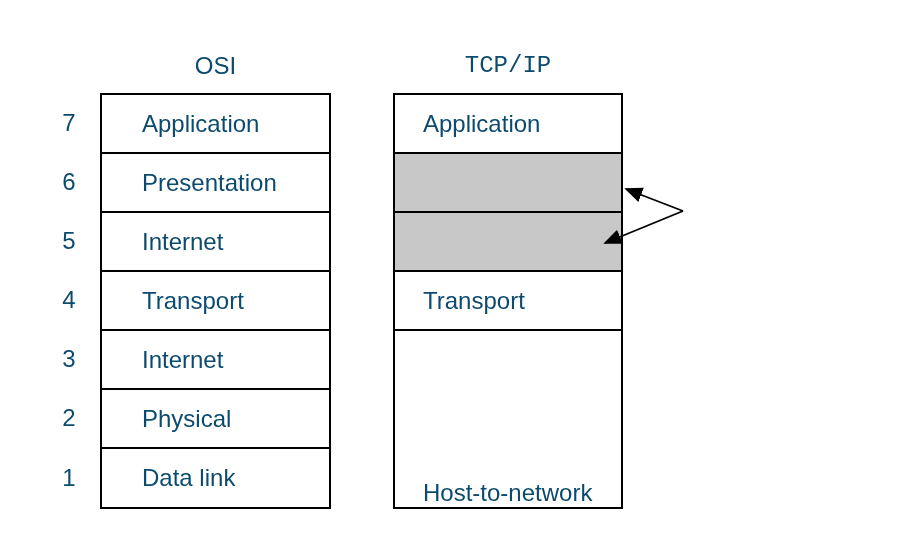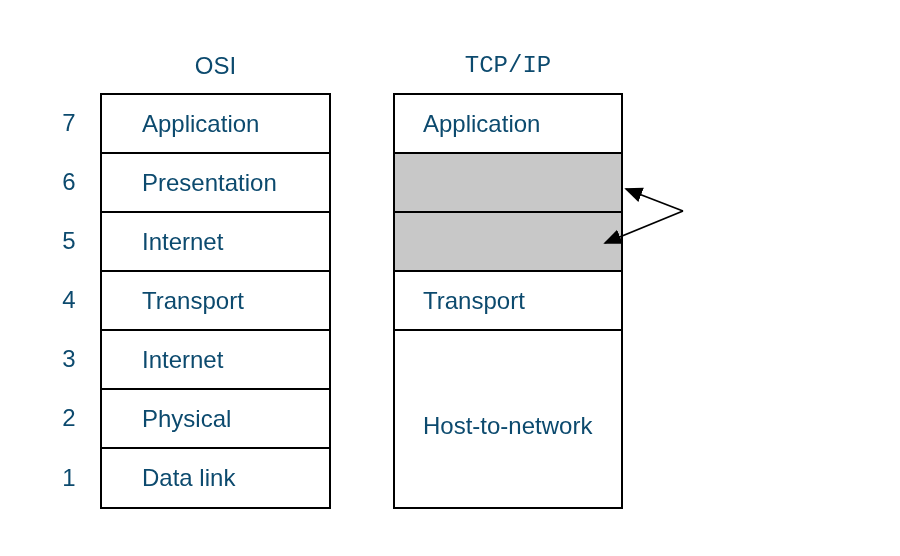--- a/index.html
+++ b/index.html
@@ -67,21 +67,21 @@
     font-size: 24px;
     background: #ffffff;
   }
   .row:last-child { border-bottom: none; flex: 1; }
   .osi-stack .row   { padding-left: 40px; }
   .tcpip-stack .row { padding-left: 28px; }
 
   .row.absent { background: #c8c8c8; }
 
   .row.tall {
-    align-items: center;
+    align-items: flex-end;
     padding-top: 13px;
     line-height: 29px;
   }
 
   .arrows {
     position: absolute;
     left: 0;
     top: 0;
     width: 900px;
     height: 556px;

